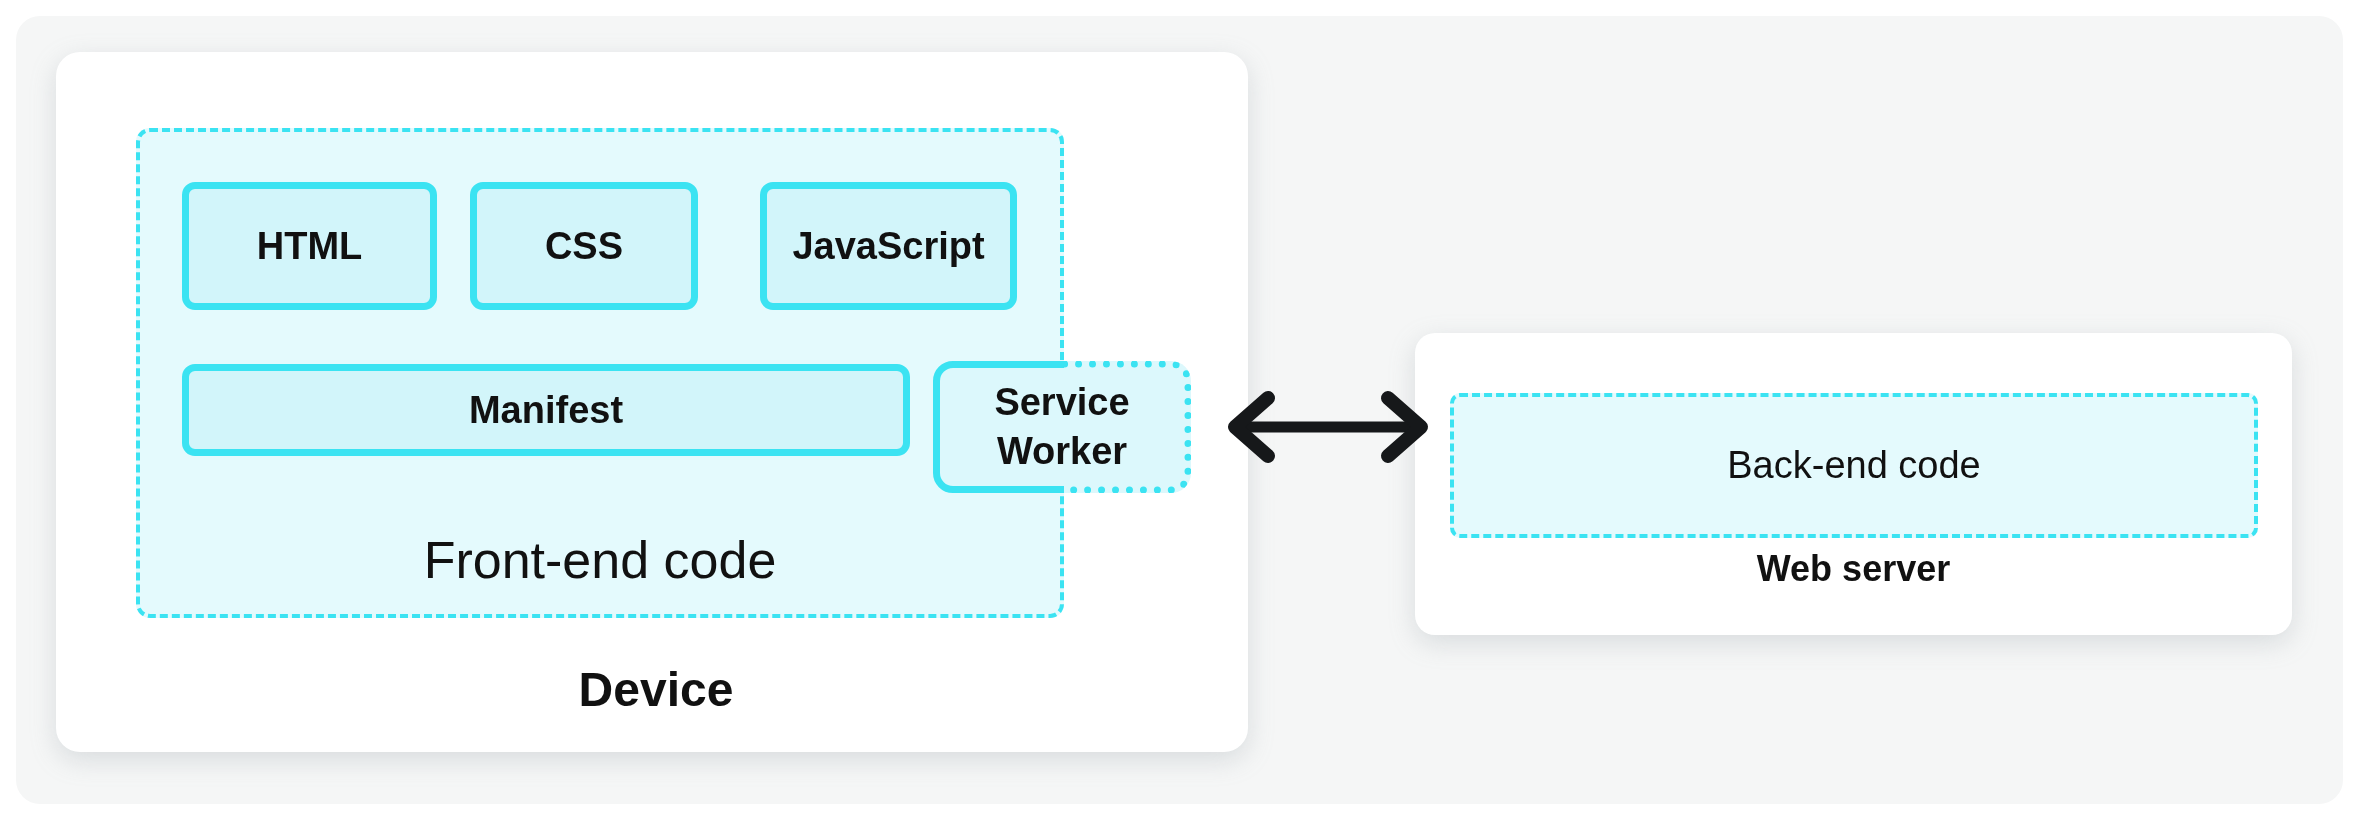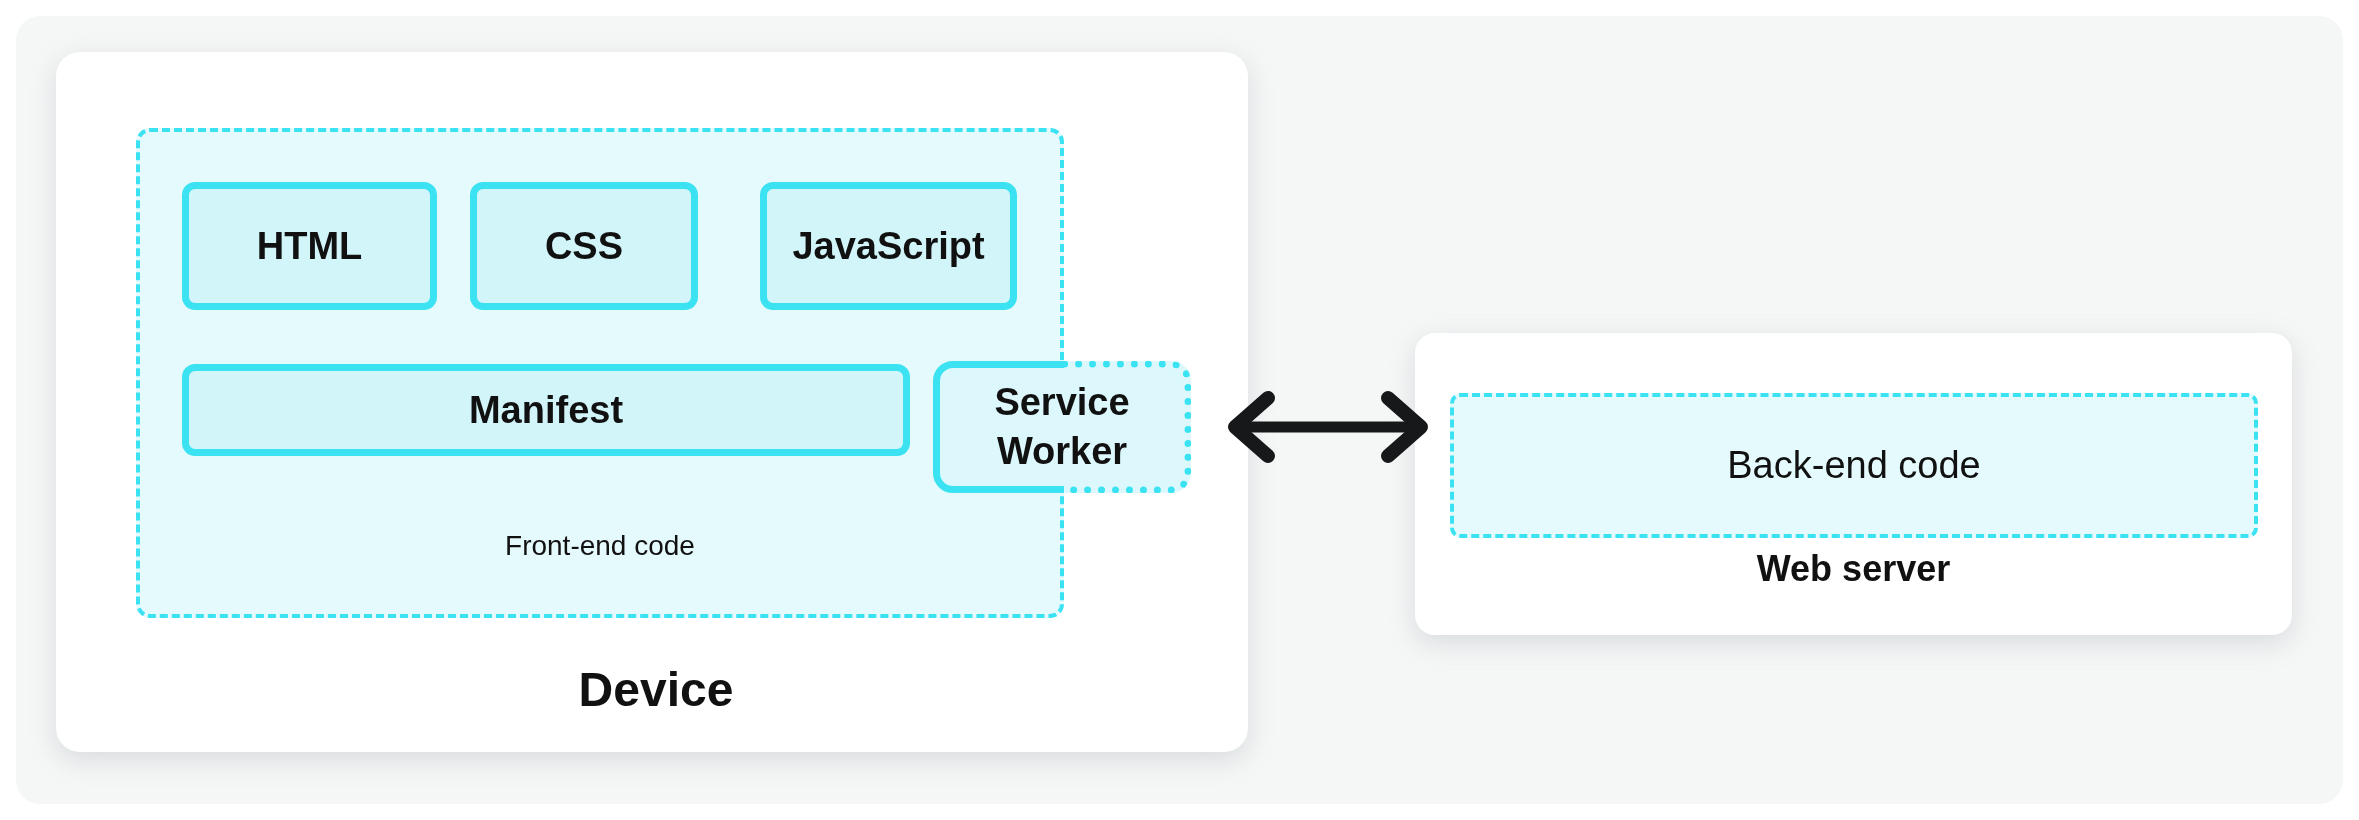--- a/index.html
+++ b/index.html
@@ -51,21 +51,21 @@
     display:flex; align-items:center; justify-content:center;
     font-weight:bold; font-size:38px; line-height:1.3; text-align:center; color:var(--text);
   }
   .sw-border { position:absolute; inset:0; border-radius:20px; pointer-events:none; }
   .sw-border.solid  { border:7px solid  var(--accent); clip-path:inset(-12px 127px -12px -12px); }
   .sw-border.dotted { border:7px dotted var(--accent); clip-path:inset(-12px -12px -12px 131px); }
   .sw-label { width:200px; margin:16px auto; }
 
   .frontend-label {
     position:absolute; left:136px; top:530px; width:928px;
-    text-align:center; font-size:28px; font-weight:normal; color:var(--text);
+    text-align:center; font-size:52px; font-weight:normal; color:var(--text);
   }
   .device-label {
     position:absolute; left:56px; top:662px; width:1192px;
     text-align:center; font-size:48px; font-weight:bold; color:var(--text);padding-left:8px;
   }
 
   .backend-box {
     position:absolute; left:1450px; top:353px; width:808px; height:145px;
     background:var(--container-fill);
     border:4px dashed var(--accent); border-radius:10px;

